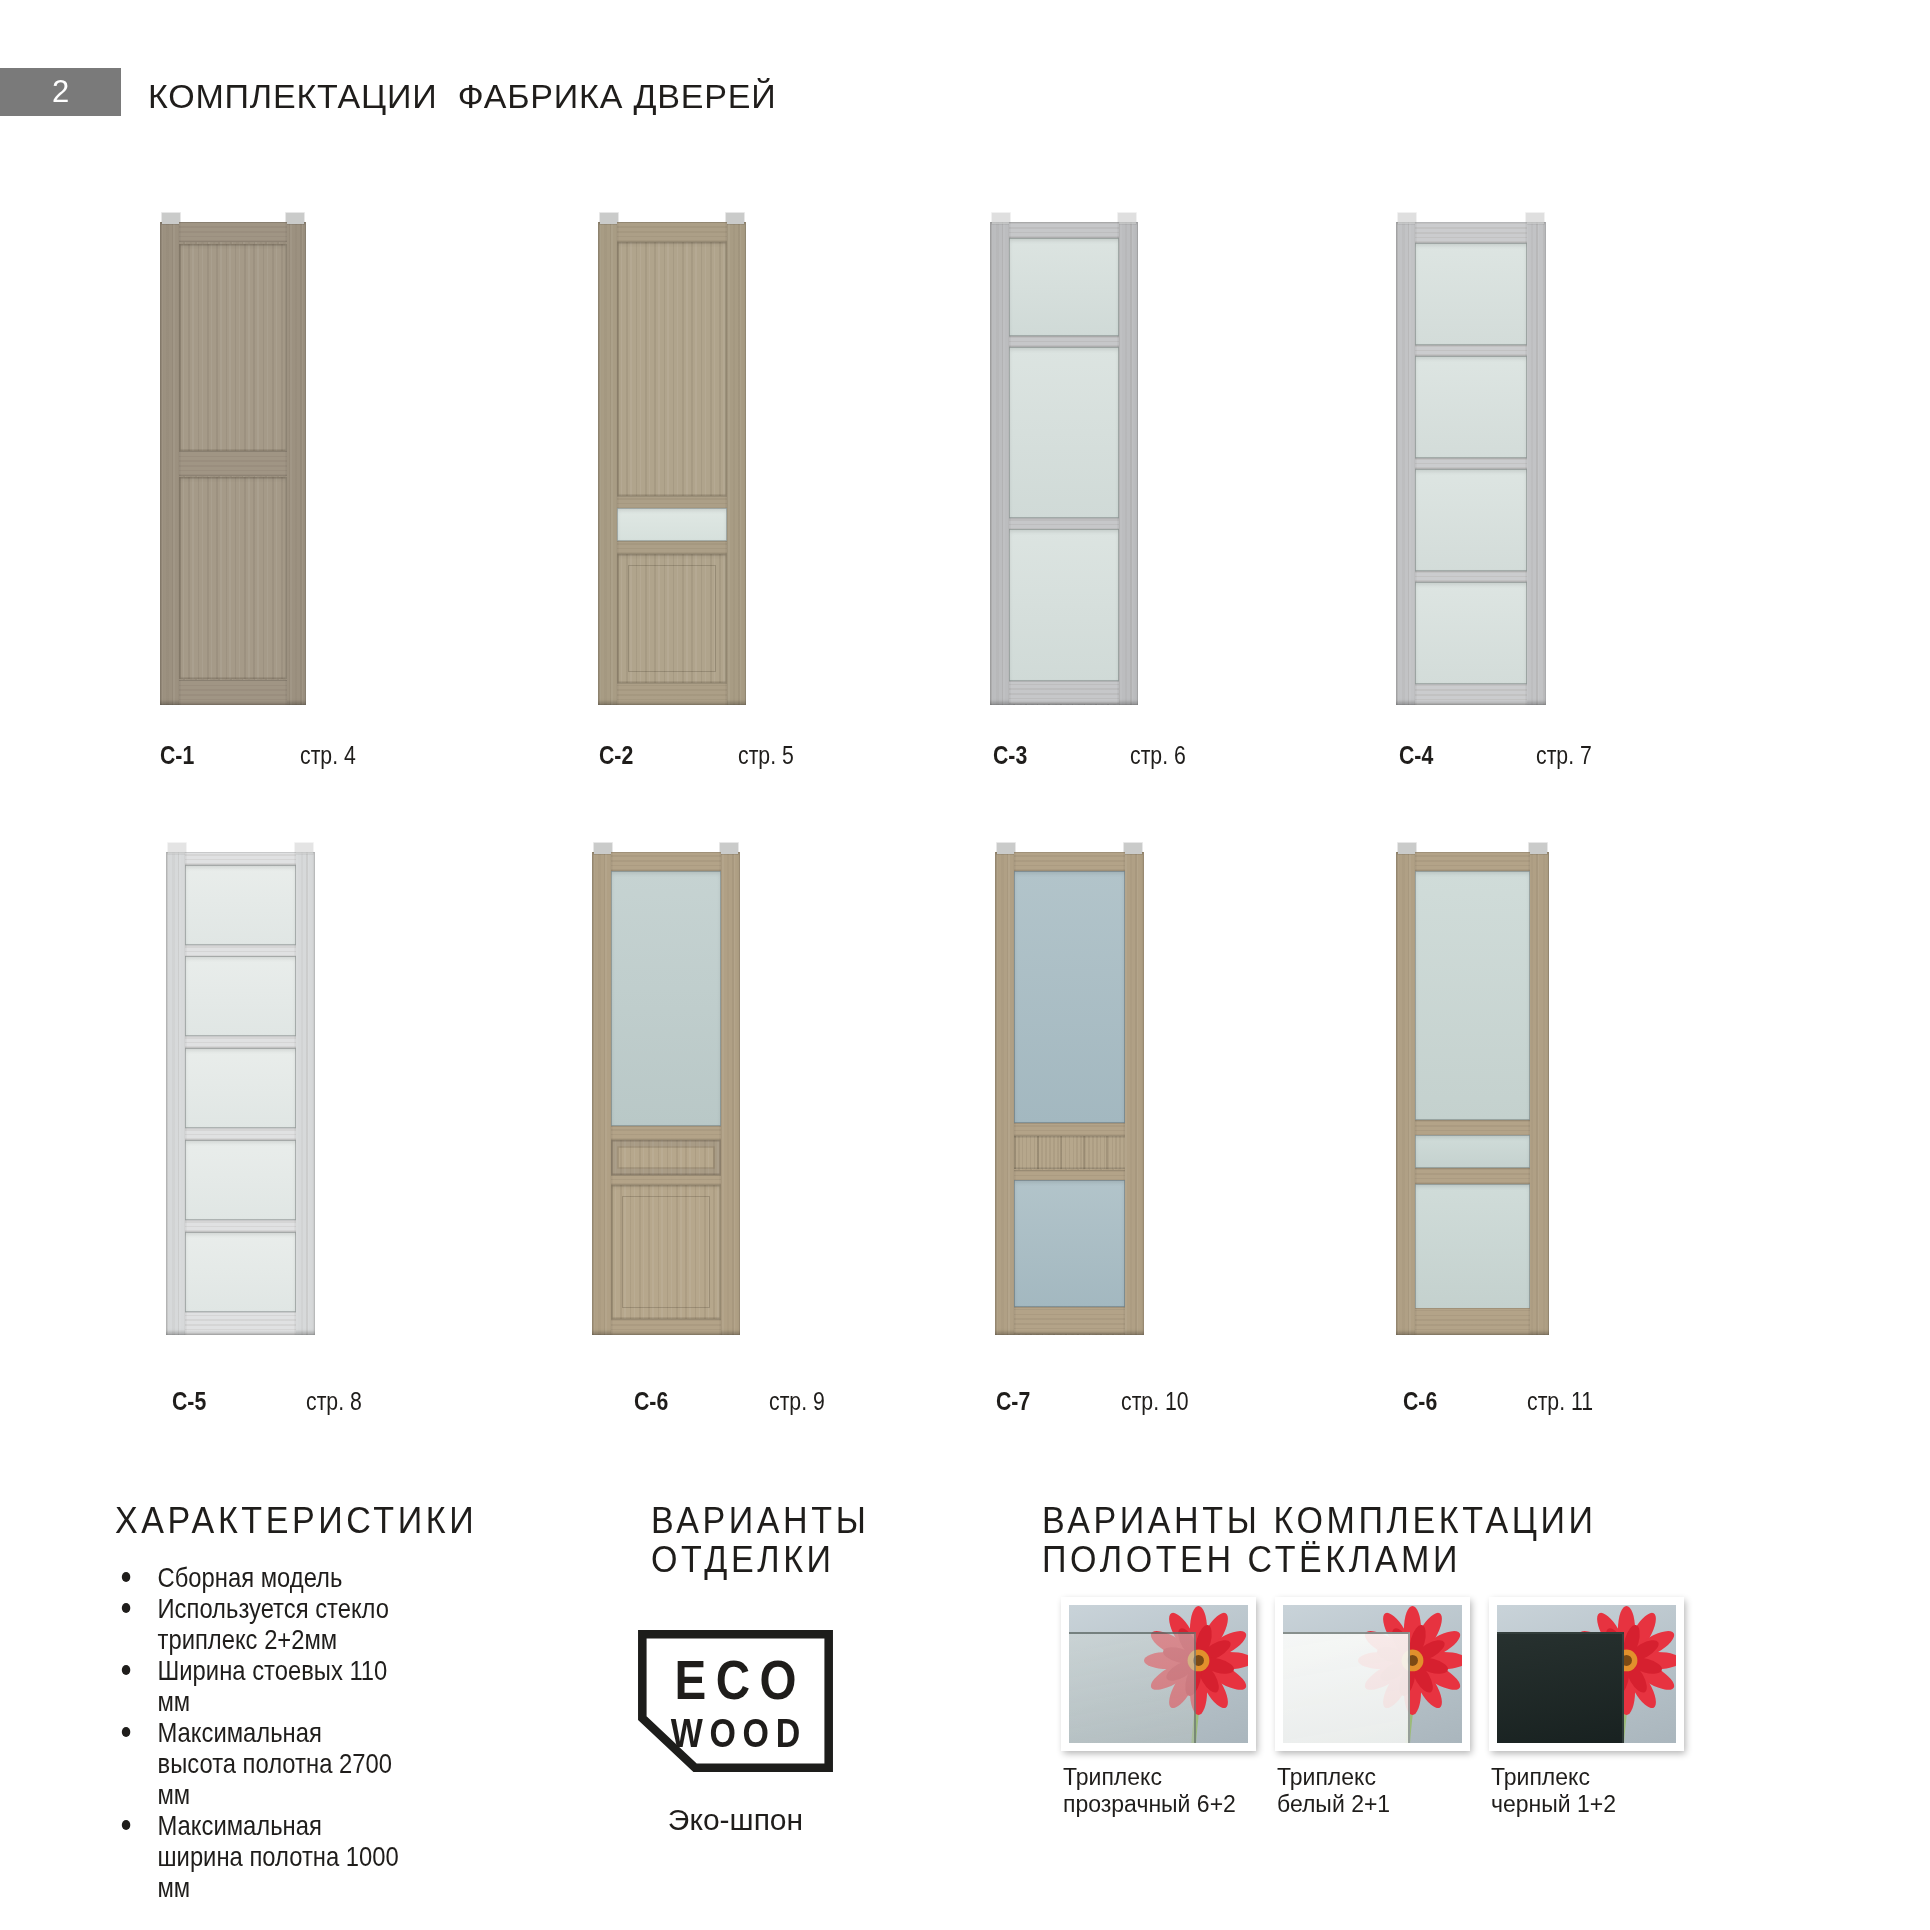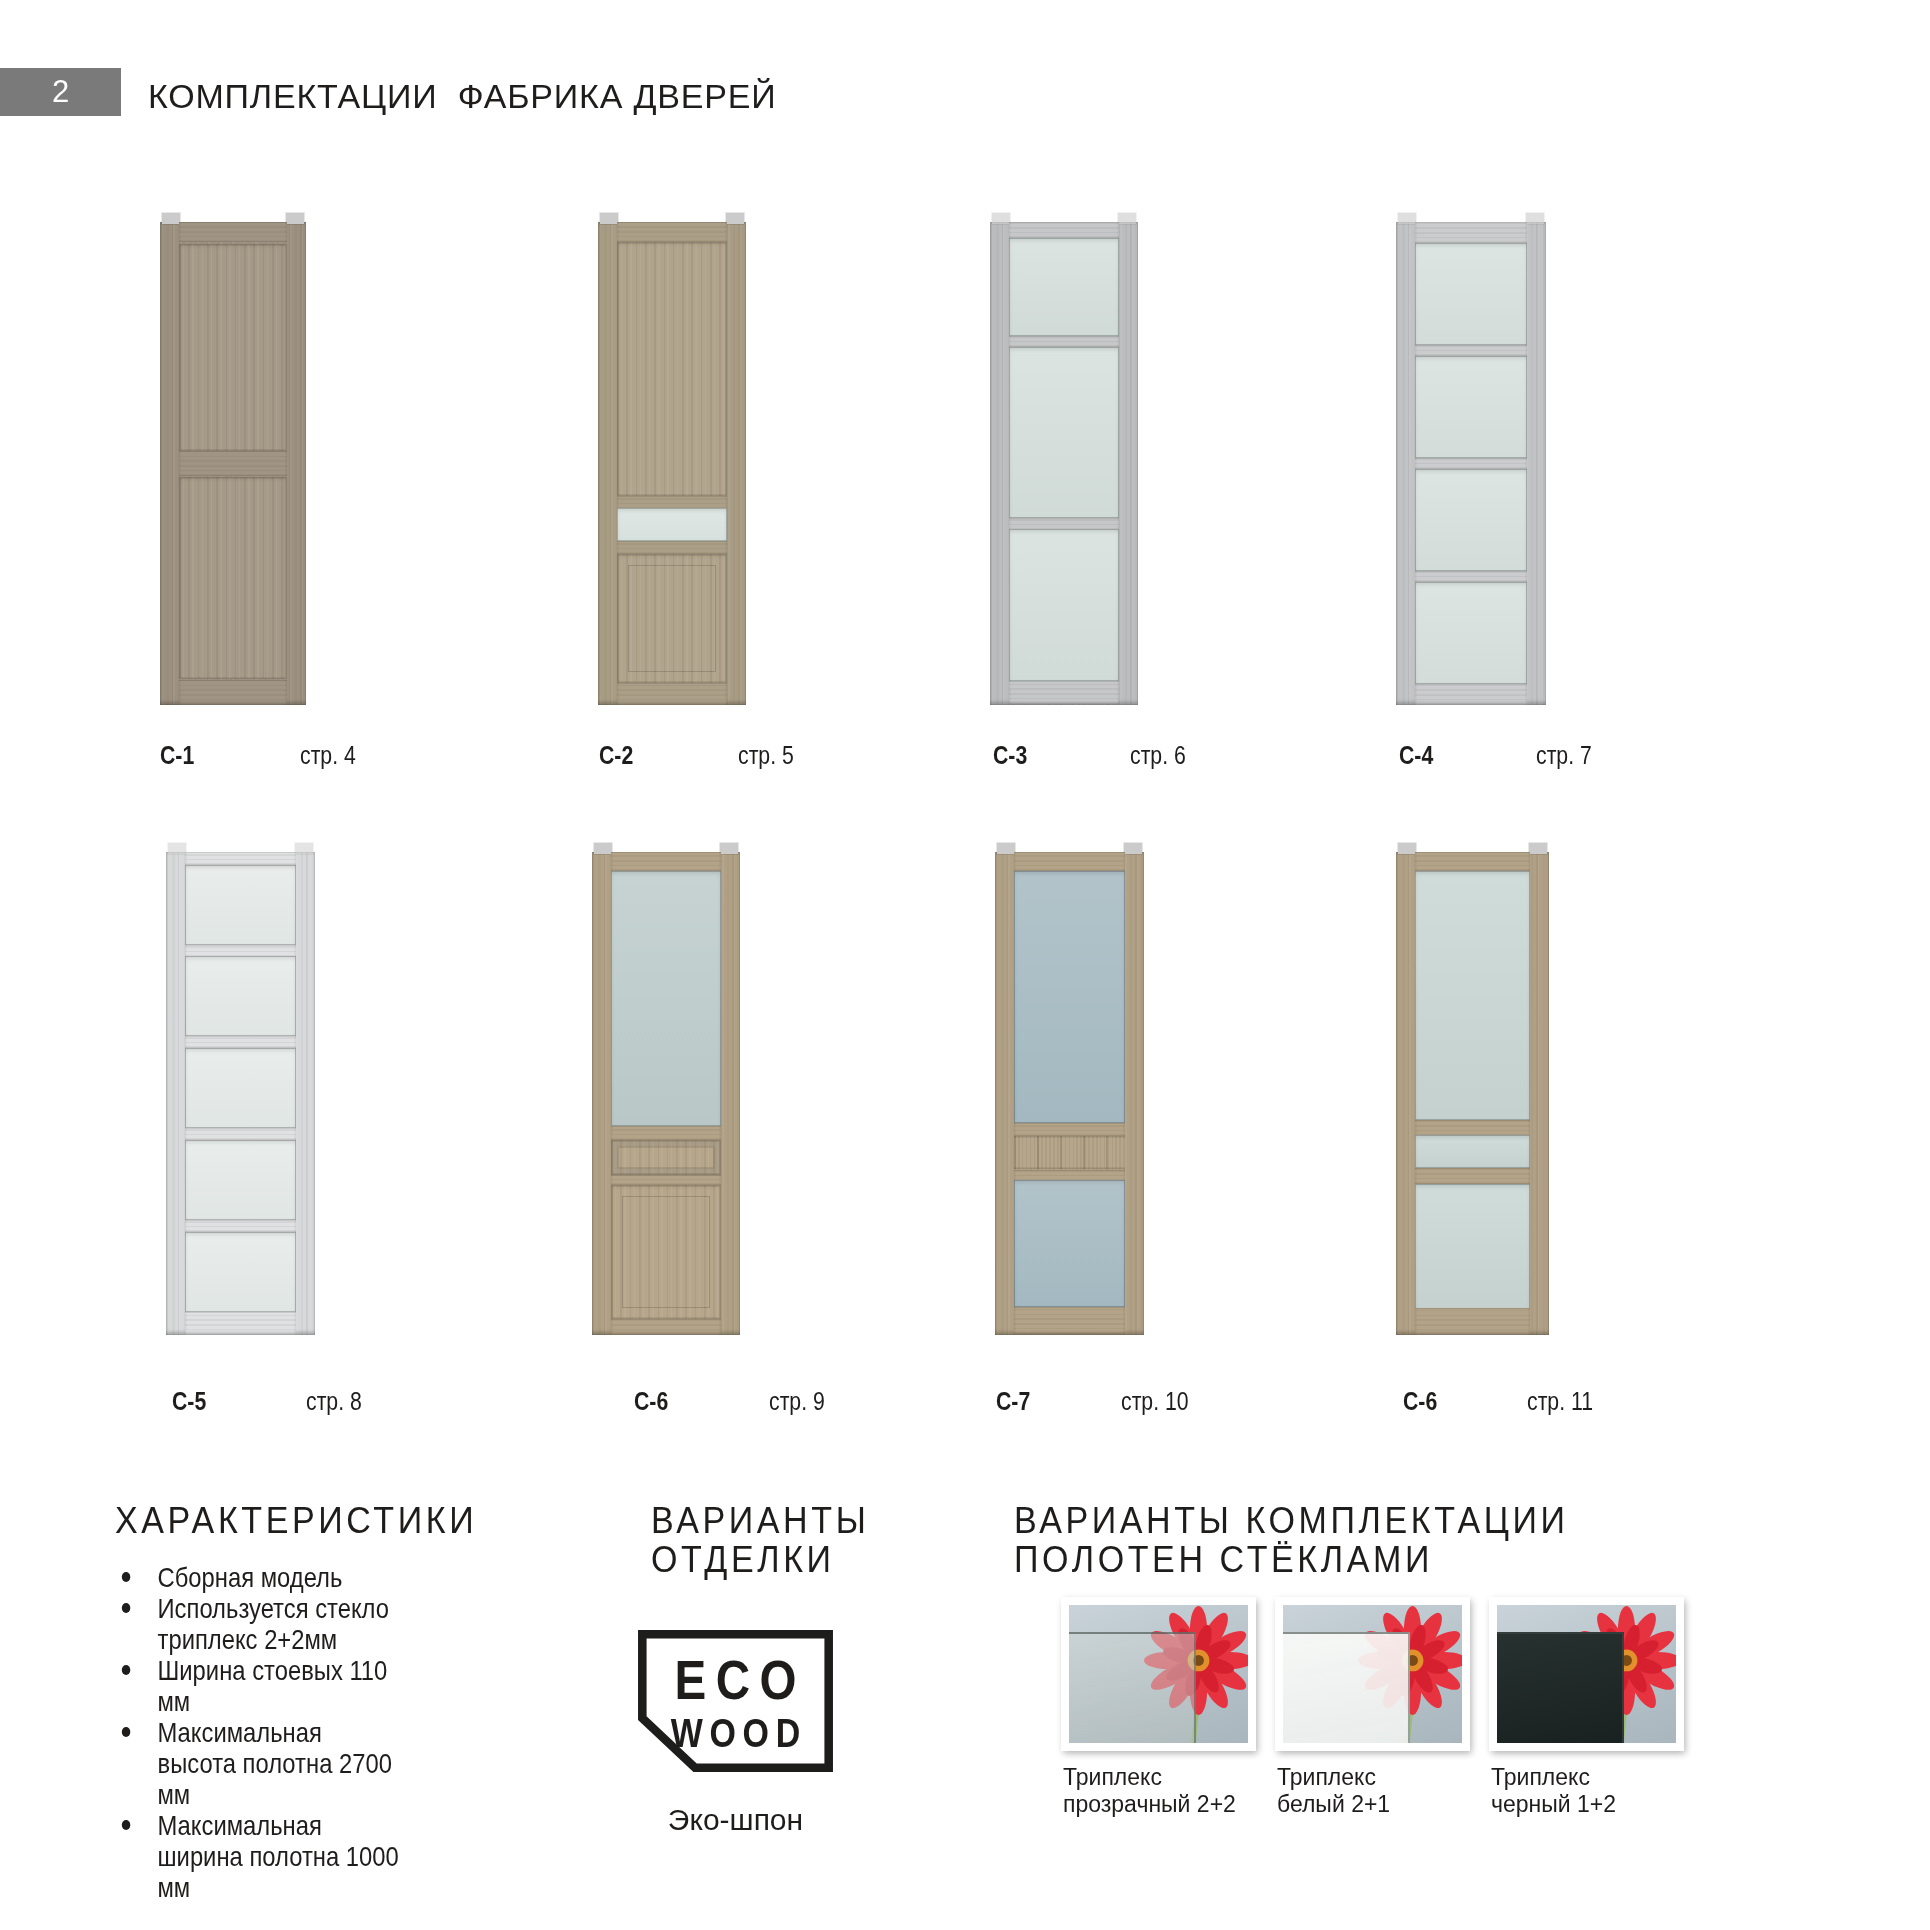--- a/index.html
+++ b/index.html
@@ -262,21 +262,21 @@
 </div>
 <div class="abs eco-badge">
   <svg width="199" height="146" viewBox="0 0 256 188">
     <polygon points="8,8 248,8 248,180 76,180 8,116" fill="#ffffff" stroke="#1d1d1b" stroke-width="11" stroke-linejoin="miter"></polygon>
   </svg>
   <div class="eco-line1">ECO</div>
   <div class="eco-line2">WOOD</div>
 </div>
 <div class="abs eco-caption">Эко-шпон</div>
 
-<div class="abs" style="left:1014px;top:1501px">
+<div class="abs" style="left:1042px;top:1501px">
   <div class="section-title">ВАРИАНТЫ КОМПЛЕКТАЦИИ</div>
   <div class="section-title">ПОЛОТЕН СТЁКЛАМИ</div>
 </div>
 
 <div class="glass-card" style="left:1061px">
   <div class="photo">
     <svg class="flower" viewBox="-70 -75 140 240">
         <use href="#gerbera"></use>
       </svg>
     <div class="glass-pane pane-clear"></div>
@@ -294,21 +294,21 @@
   <div class="photo">
     <svg class="flower" viewBox="-70 -75 140 240">
         <use href="#gerbera"></use>
       </svg>
     <div class="glass-pane pane-black"></div>
   </div>
 </div>
 
 <div class="card-caption" style="left:1063px;top:1764px">
   <div>Триплекс</div>
-  <div>прозрачный 2+2</div>
+  <div>прозрачный 6+2</div>
 </div>
 <div class="card-caption" style="left:1277px;top:1764px">
   <div>Триплекс</div>
   <div>белый 2+1</div>
 </div>
 <div class="card-caption" style="left:1491px;top:1764px">
   <div>Триплекс</div>
   <div>черный 1+2</div>
 </div>
 

